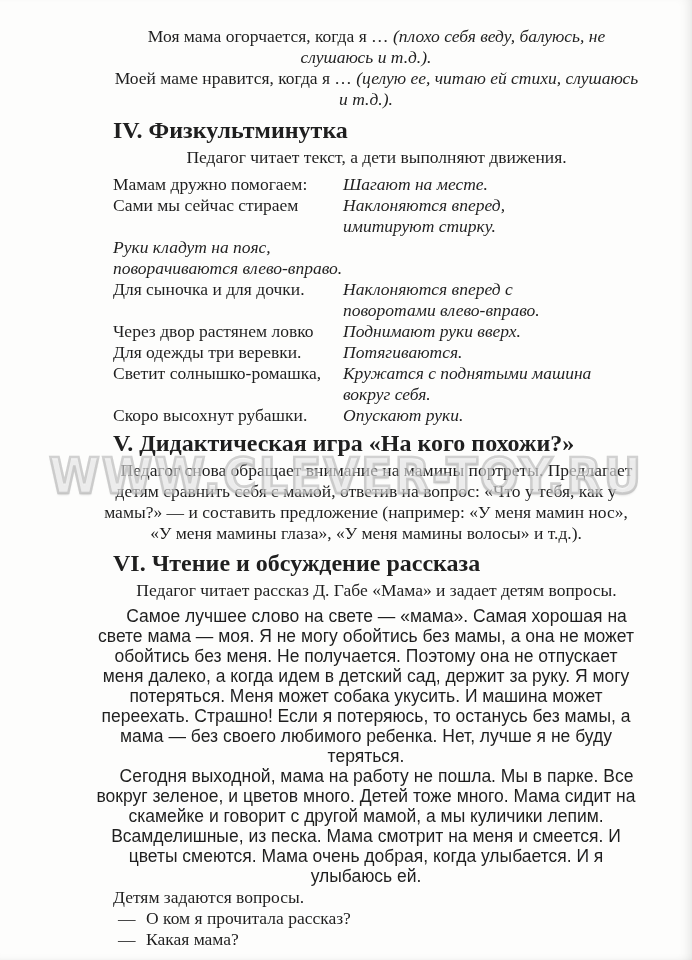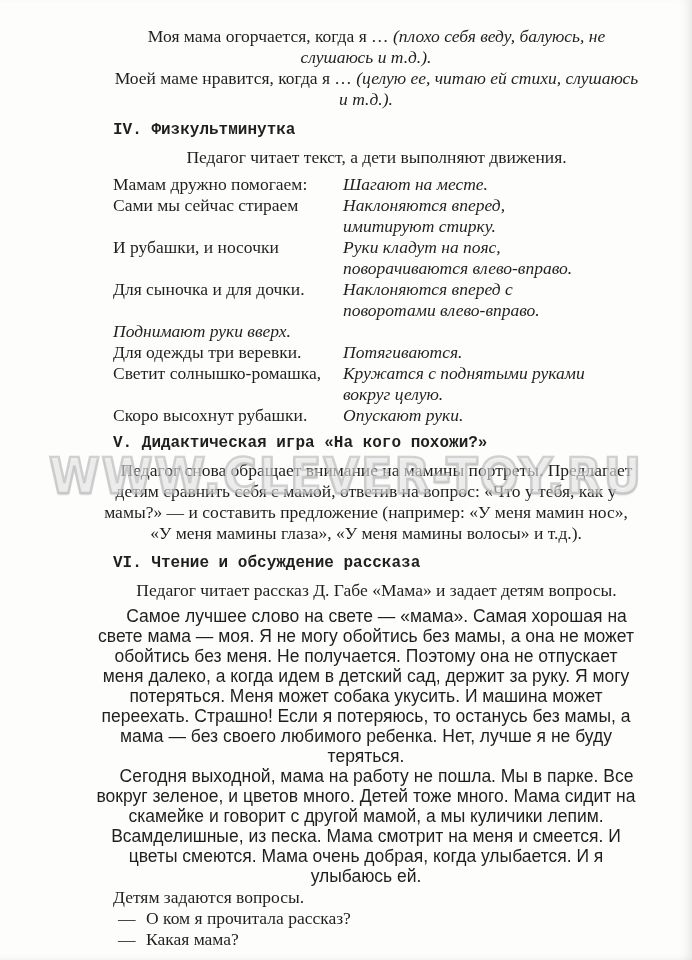--- a/index.html
+++ b/index.html
@@ -24,25 +24,24 @@
     position: absolute;
     left: 92px;
     top: 26px;
     width: 548px;
   }
   p { margin: 0; }
   .justify { text-align: justify; }
   .indent { text-indent: 21px; text-align: center; }
   .examples { font-style: italic; }
   h3.heading {
-    font-size: 16px;
+    font-size: 24px;
     line-height: 21px;
     margin: 0 0 6px 21px;
     font-weight: bold;
-    font-family: Liberation Mono, monospace;
   }
   .h4-block { margin-top: 10px; }
   .h5-block { margin-top: 7px; }
   .h6-block { margin-top: 9px; }
   .exercise-table {
     margin: 6px 0 7px 0;
   }
   .exercise-row {
     display: flex;
     align-items: flex-start;
@@ -122,41 +121,41 @@
             <span class="exercise-verse">Мамам дружно помогаем:</span>
             <span class="exercise-movement">Шагают на месте.</span>
           </div>
 
           <div class="exercise-row">
             <span class="exercise-verse">Сами мы сейчас стираем</span>
             <span class="exercise-movement">Наклоняются вперед, имитируют стирку.</span>
           </div>
 
           <div class="exercise-row">
-            <span class="exercise-verse">И рубашки, и носочки</span>
             <span class="exercise-movement">Руки кладут на пояс, поворачиваются влево-вправо.</span>
           </div>
 
           <div class="exercise-row">
             <span class="exercise-verse">Для сыночка и для дочки.</span>
             <span class="exercise-movement">Наклоняются вперед с поворотами влево-вправо.</span>
           </div>
 
           <div class="exercise-row">
+            <span class="exercise-verse">Через двор растянем ловко</span>
             <span class="exercise-movement">Поднимают руки вверх.</span>
           </div>
 
           <div class="exercise-row">
             <span class="exercise-verse">Для одежды три веревки.</span>
             <span class="exercise-movement">Потягиваются.</span>
           </div>
 
           <div class="exercise-row">
             <span class="exercise-verse">Светит солнышко-ромашка,</span>
-            <span class="exercise-movement">Кружатся с поднятыми руками вокруг целую.</span>
+            <span class="exercise-movement">Кружатся с поднятыми машина вокруг себя.</span>
           </div>
 
           <div class="exercise-row">
             <span class="exercise-verse">Скоро высохнут рубашки.</span>
             <span class="exercise-movement">Опускают руки.</span>
           </div>
         </div>
     </div>
 
     <div class="h5-block">

